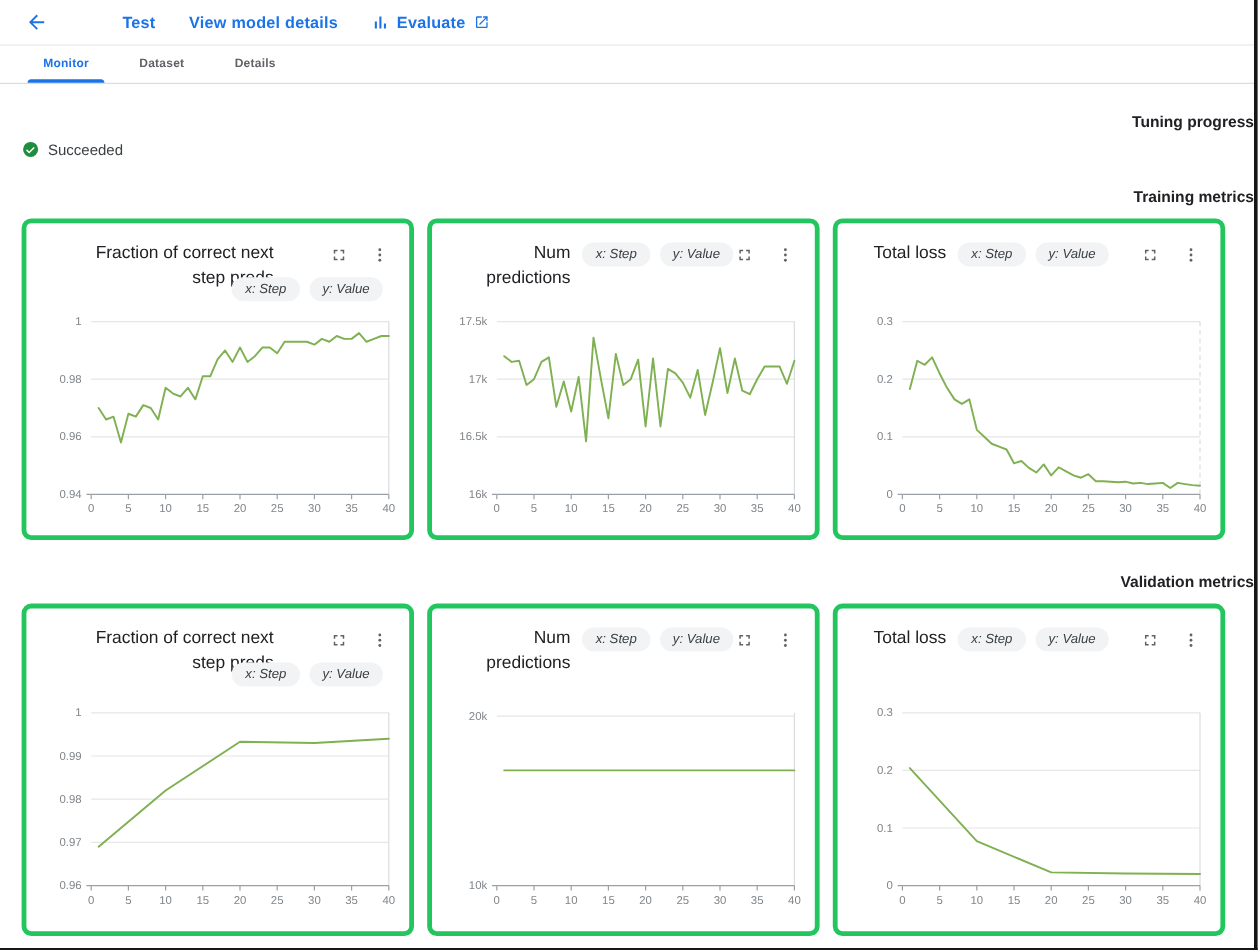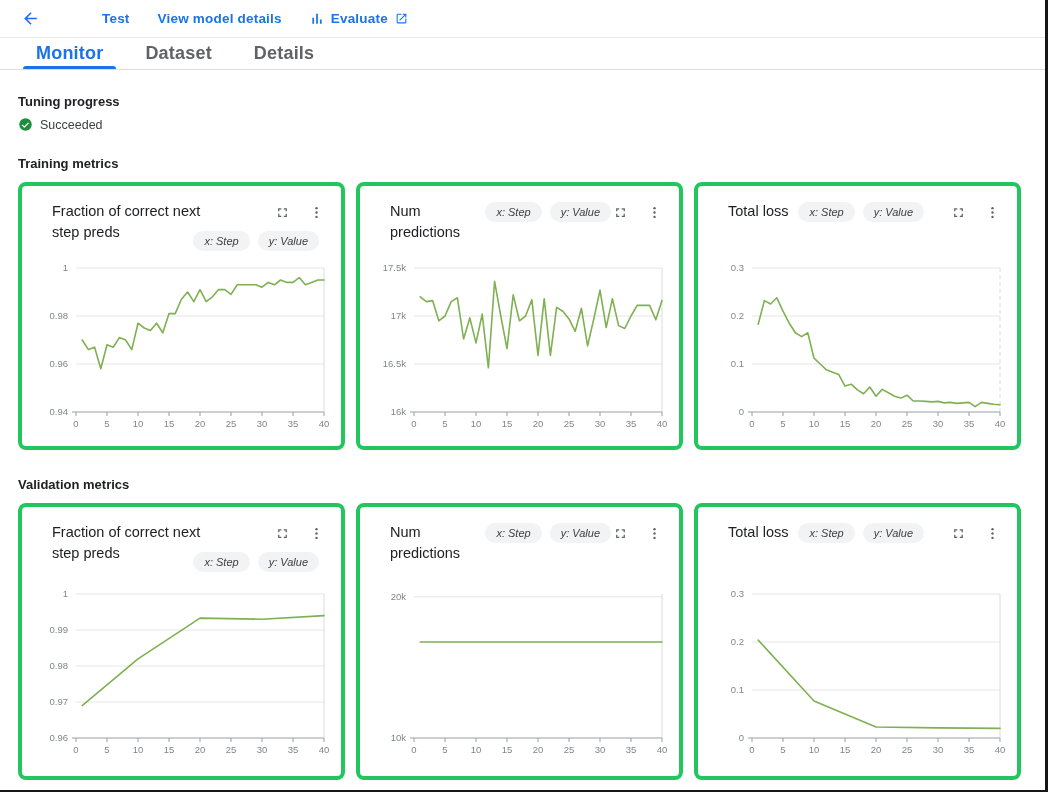--- a/index.html
+++ b/index.html
@@ -12,25 +12,25 @@
   }
   
   .app-header{height:37px;display:flex;align-items:center;padding:0 0 0 14px;}
   .back-btn{width:32px;height:32px;border:none;background:transparent;display:flex;align-items:center;justify-content:center;cursor:pointer;padding:0;}
   .page-title{font-size:15px;color:#202124;margin-left:12px;letter-spacing:.1px;}
   .header-actions{display:flex;align-items:center;margin-left:42px;gap:0;}
   .hlink{border:none;background:transparent;color:#1a73e8;font-family:inherit;font-size:13.5px;font-weight:700;letter-spacing:.2px;padding:6px 14px;cursor:pointer;display:flex;align-items:center;gap:7px;}
   .hlink svg{display:block;}
   
   .tabbar{border-top:1px solid #e8eaed;border-bottom:1px solid #dadce0;height:31px;display:flex;align-items:stretch;padding-left:15px;}
-  .tab{position:relative;display:flex;align-items:center;padding:0 21px;font-size:18px;color:#5f6368;font-weight:700;letter-spacing:.2px;cursor:pointer;background:transparent;border:none;font-family:inherit;}
+  .tab{position:relative;display:flex;align-items:center;padding:0 21px;font-size:10px;color:#5f6368;font-weight:700;letter-spacing:.2px;cursor:pointer;background:transparent;border:none;font-family:inherit;}
   .tab.active{color:#1a73e8;}
   .tab.active::after{content:"";position:absolute;left:8px;right:8px;bottom:0;height:3px;background:#1a73e8;border-radius:3px 3px 0 0;}
   
-  .content{padding:0 0 10px 18px;}
+  .content{padding:0 0 10px 18px;text-align:right;}
   .section-heading{font-size:13px;font-weight:700;color:#202124;margin:0;}
   .h-progress{padding-top:24px;}
   .status-row{display:flex;align-items:center;gap:7px;margin-top:8px;font-size:12.5px;color:#3c4043;}
   .h-training{margin-top:24px;}
   .h-validation{margin-top:27px;}
   .cards-row{display:grid;grid-template-columns:repeat(3,327px);gap:11px;margin-top:11px;}
   .card{position:relative;height:268px;border:4px solid #22c55e;border-radius:8px;background:#fff;box-sizing:border-box;}
   .cards-row.validation .card{height:277px;}
   .card-head{position:absolute;top:15px;left:30px;right:16px;display:flex;align-items:flex-start;}
   .card-title{font-size:14.5px;color:#202124;line-height:1.45;}

